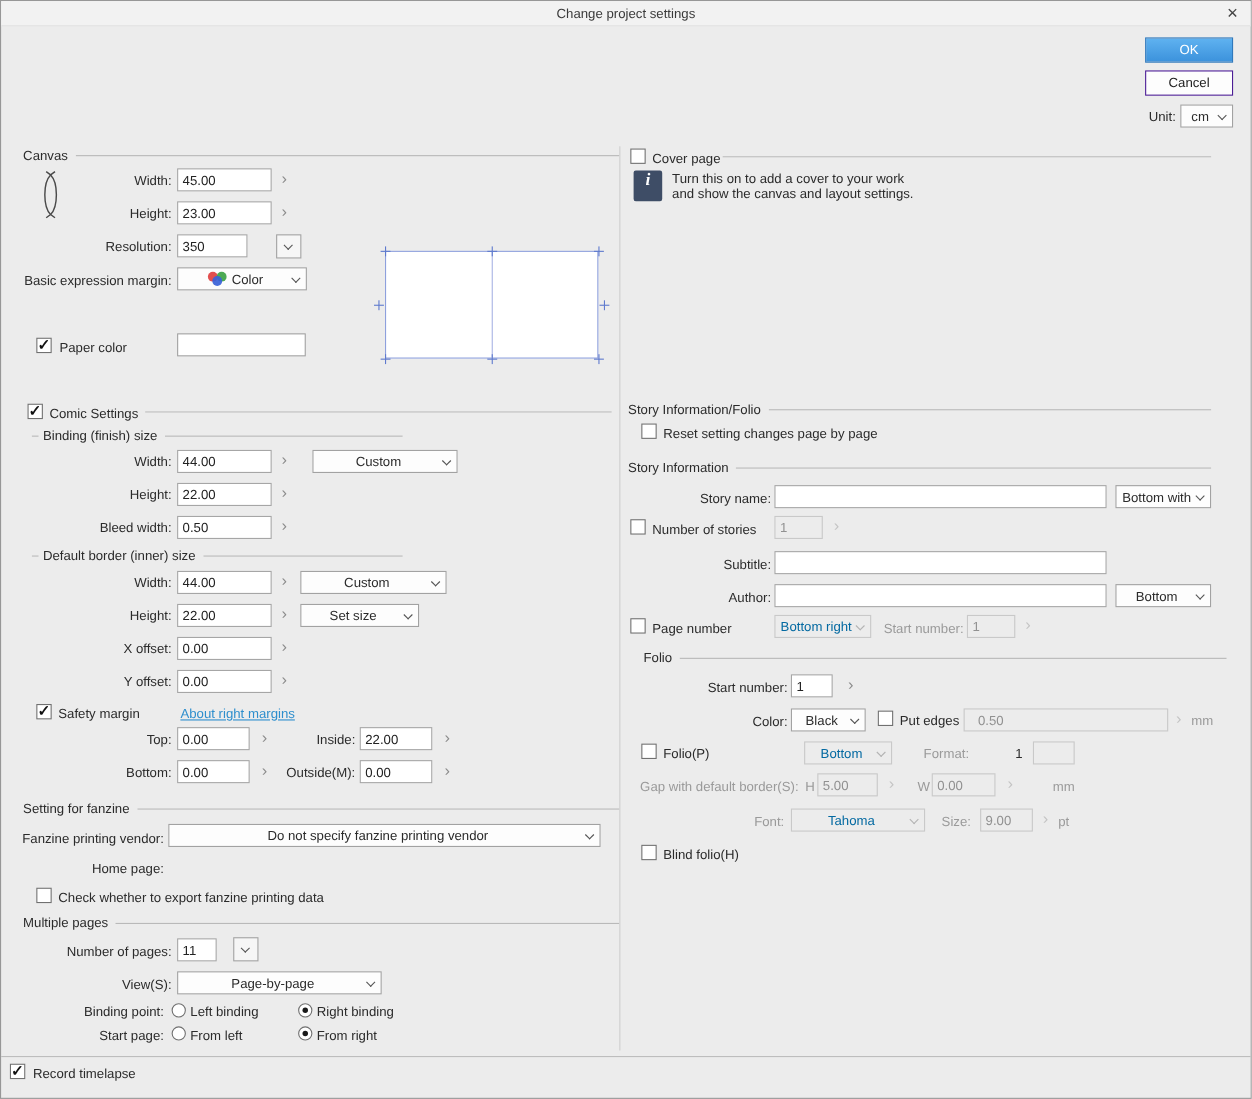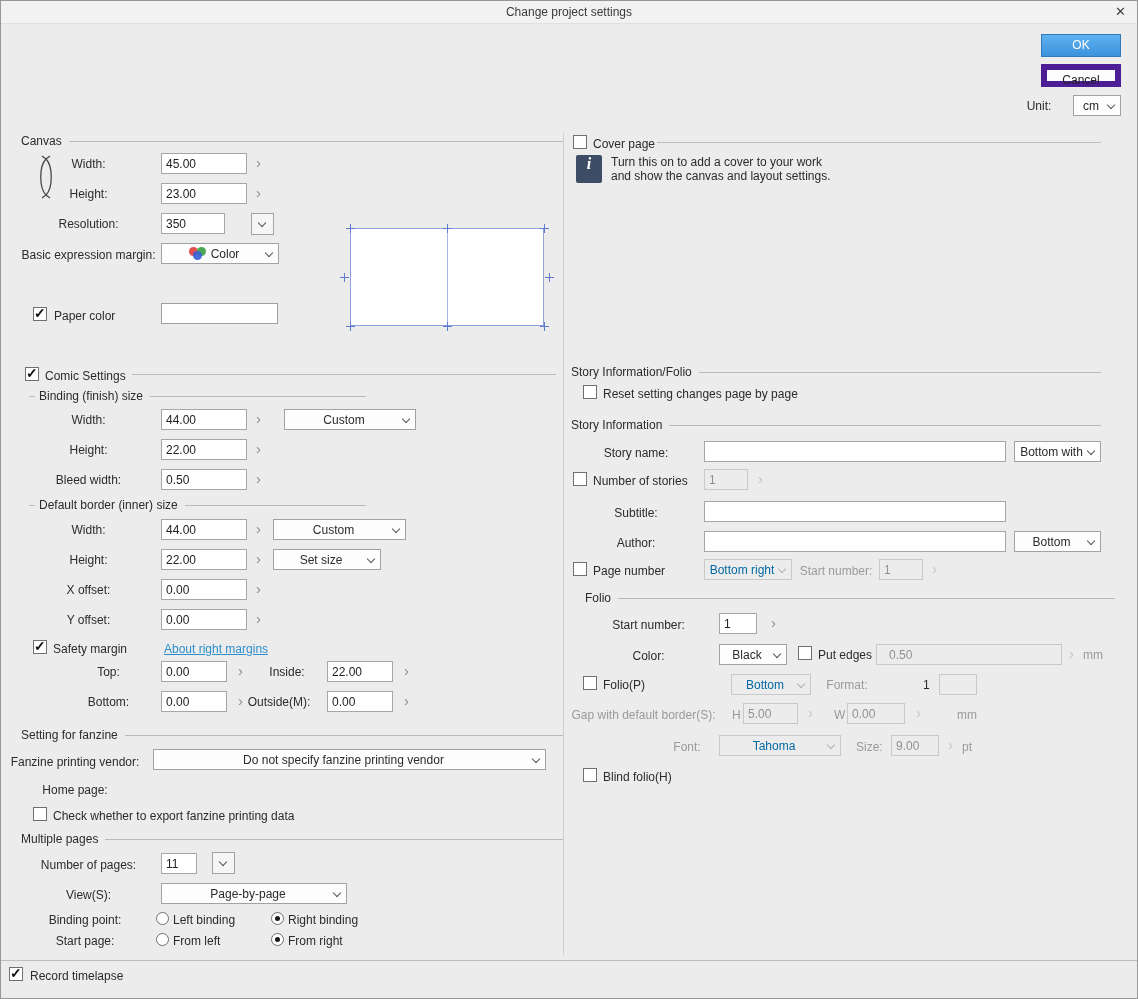--- a/index.html
+++ b/index.html
@@ -2,21 +2,21 @@
 <html><head>
 <meta charset="utf-8">
 <style>
 *{margin:0;padding:0;box-sizing:border-box}
 body{font-family:"Liberation Sans",sans-serif;font-size:12px;color:#2b2b2b;background:#e9e9e9}
 #dialog{position:relative;width:1138px;height:999px;background:#ececec;border:1px solid #979797;overflow:hidden}
 .abs{position:absolute}
 .titlebar{position:absolute;left:0;top:0;width:100%;height:23px;background:#f2f2f2;border-bottom:1px solid #e0e0e0}
 .title{position:absolute;width:100%;text-align:center;top:4px;font-size:12px;color:#3a3a3a}
 .close{position:absolute;right:11px;top:3px;font-size:13px;color:#444;cursor:pointer}
-.lbl{position:absolute;height:16px;line-height:16px;text-align:center;white-space:nowrap}
+.lbl{position:absolute;height:16px;line-height:16px;text-align:right;white-space:nowrap}
 .lbl-l{position:absolute;height:16px;line-height:16px;white-space:nowrap}
 .input{position:absolute;height:21px;background:#fff;border:1px solid #a6a6a6;padding:0 4px;font:12px "Liberation Sans",sans-serif;color:#222}
 .input.dis{background:#ececec;border-color:#c9c9c9;color:#919191}
 .chev{position:absolute;width:15px;height:21px;line-height:20px;text-align:center;color:#8c8c8c;cursor:pointer}
 .chev::after{content:"›";font-size:15px}
 .chev.dis{color:#c4c4c4}
 .dd{position:absolute;height:21px;background:#fdfdfd;border:1px solid #a2a2a2;cursor:pointer;display:flex;align-items:center;justify-content:center;padding:0 18px 0 6px}
 .dd .ddt{white-space:nowrap}
 .dd .arr{position:absolute;right:6px;top:6px;width:6px;height:6px;border-right:1px solid #555;border-bottom:1px solid #555;transform:rotate(45deg)}
 .dd.dis{background:#ececec;border-color:#c9c9c9;color:#0369a1}
@@ -27,21 +27,21 @@
 .cb.checked::after{content:"✓";position:absolute;left:0;top:-3px;font-size:14px;font-weight:bold;color:#101010}
 .radio{position:absolute;width:13px;height:13px;background:#fff;border:1px solid #707070;border-radius:50%;cursor:pointer}
 .radio.sel::after{content:"";position:absolute;left:3px;top:3px;width:5px;height:5px;border-radius:50%;background:#1a1a1a}
 .sect{position:absolute;display:flex;align-items:center;white-space:nowrap}
 .sect .line{flex:1;height:1px;background:#b9b9b9;margin-left:7px}
 .sect .pre{width:6px;height:1px;background:#b9b9b9;margin-right:4px}
 .hline{position:absolute;height:1px;background:#bdbdbd}
 .vline{position:absolute;width:1px;background:#cfcfcf}
 .dis{color:#9a9a9a}
 .link{position:absolute;height:16px;line-height:16px;color:#2d8ecd;text-decoration:underline;cursor:pointer;white-space:nowrap}
-.btn{position:absolute;text-align:center;line-height:21px;background:#fdfdfd;border:6px solid #4c1d95;cursor:pointer;color:#222}
+.btn{position:absolute;text-align:center;line-height:21px;background:#fdfdfd;border:1px solid #4c1d95;cursor:pointer;color:#222}
 .btn-ok{position:absolute;text-align:center;line-height:21px;background:linear-gradient(#5fb2f0 0%,#3c92dc 100%);border:1px solid #3079bc;color:#fff;cursor:pointer}
 .swatch{position:absolute;background:#fff;border:1px solid #9f9f9f;cursor:pointer}
 .mk{position:absolute;width:9px;height:9px}
 .mk::before{content:"";position:absolute;left:0;top:4px;width:9px;height:1px;background:#5f7ace}
 .mk::after{content:"";position:absolute;left:4px;top:0;width:1px;height:9px;background:#5f7ace}
 .pv-rect{position:absolute;left:6px;top:6px;width:194px;height:98px;background:#fff;border:1px solid #8ea0dd}
 .pv-center{position:absolute;left:103px;top:7px;width:1px;height:96px;background:#a8b4e4}
 .info-icon{position:absolute;width:26px;height:28px;background:#3e4d66;border-radius:2px;color:#fff;text-align:center;line-height:28px;font:italic bold 16px "Liberation Serif",serif}
 .cicon{position:relative;width:17px;height:13px;margin-right:5px;flex:0 0 17px}
 .cicon i{position:absolute;width:9px;height:9px;border-radius:50%;opacity:.92}

